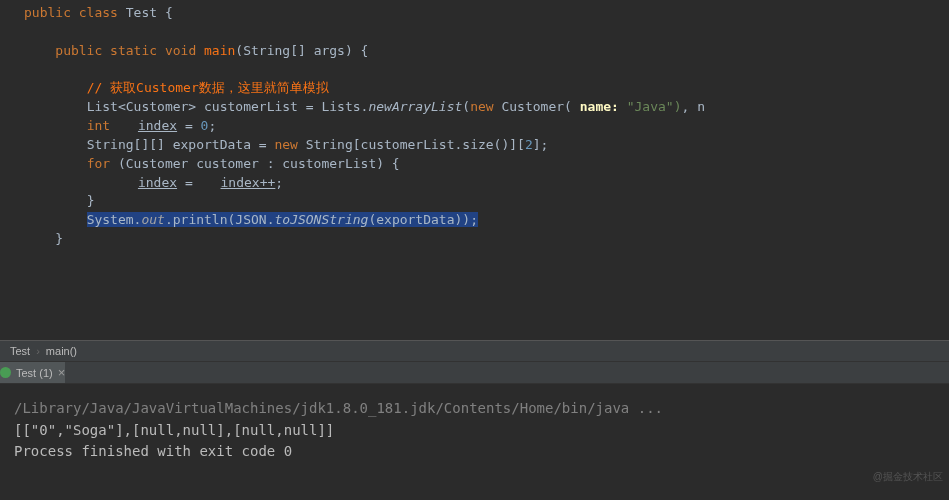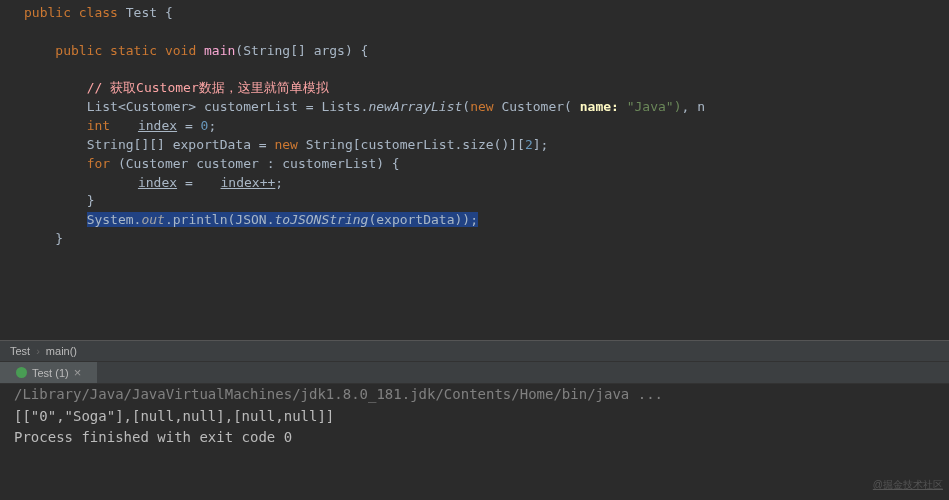--- a/index.html
+++ b/index.html
@@ -16,26 +16,26 @@
   background: #2b2b2b;
   padding: 4px 0 4px 4px;
   height: 340px;
   overflow: hidden;
   line-height: 1.45;
 }
 .line { white-space: pre; padding-left: 20px; }
 .kw { color: #cc7832; font-weight: normal; }
 .str { color: #6a8759; }
 .num { color: #6897bb; }
-.comment { color: #fca5a5; }
+.comment { color: #f97316; }
 .field-it { color: #a3a3a3; font-style: italic; }
 .paramhint { color: #fef9c3; font-weight: bold; }
 .underline { text-decoration: underline; text-decoration-color: #a9b7c6; margin-left: 20px; }
 .sel { background: #214283; }
-.yellow { color: #f9a8d4; }
+.yellow { color: #f97316; }
 .italic { font-style: italic; }
 
 .breadcrumb {
   background: #3c3f41;
   border-top: 1px solid #555;
   border-bottom: 1px solid #323232;
   height: 22px;
   padding: 3px 10px;
   font-size: 11px;
   font-family: "Segoe UI", "Helvetica Neue", sans-serif;
@@ -52,49 +52,48 @@
   height: 22px;
   display: flex;
   align-items: stretch;
   font-size: 11px;
   font-family: "Segoe UI", "Helvetica Neue", sans-serif;
 }
 .runtab {
   display: flex;
   align-items: center;
   gap: 5px;
-  padding: 0 16px;
+  padding: 0 0;
   background: #515658;
   color: #bbbbbb;
 }
 .runtab .dot {
   width: 11px; height: 11px; border-radius: 50%;
   background: #499c54;
   display: inline-block;
 }
 .close-x { color: #9c9c9c; font-size: 13px; cursor: pointer; }
 
 .console {
   background: #2b2b2b;
   color: #bbbbbb;
-  padding: 0 14px;
+  padding: 14px 14px;
   font-size: 14px;
   line-height: 1.55;
   font-family: "Menlo", "Monaco", "Consolas", monospace;
 }
 .console .path { color: #808080; }
 
 .watermark {
   position: fixed;
   right: 6px;
-  bottom: 8px;
+  bottom: 16px;
   font-size: 10px;
   color: #555;
   font-family: sans-serif;
-  text-decoration: underline;
 }
 </style>
 </head>
 <body>
 
 <div class="editor">
   <div class="line"><span class="kw">public</span> <span class="kw">class</span> <span>Test</span> <span>{</span></div>
   <div class="line"> </div>
   <div class="line">    <span class="kw">public</span> <span class="kw">static</span> <span class="kw">void</span> <span class="yellow">main</span><span>(String[] args)</span> <span>{</span></div>
   <div class="line"> </div>

